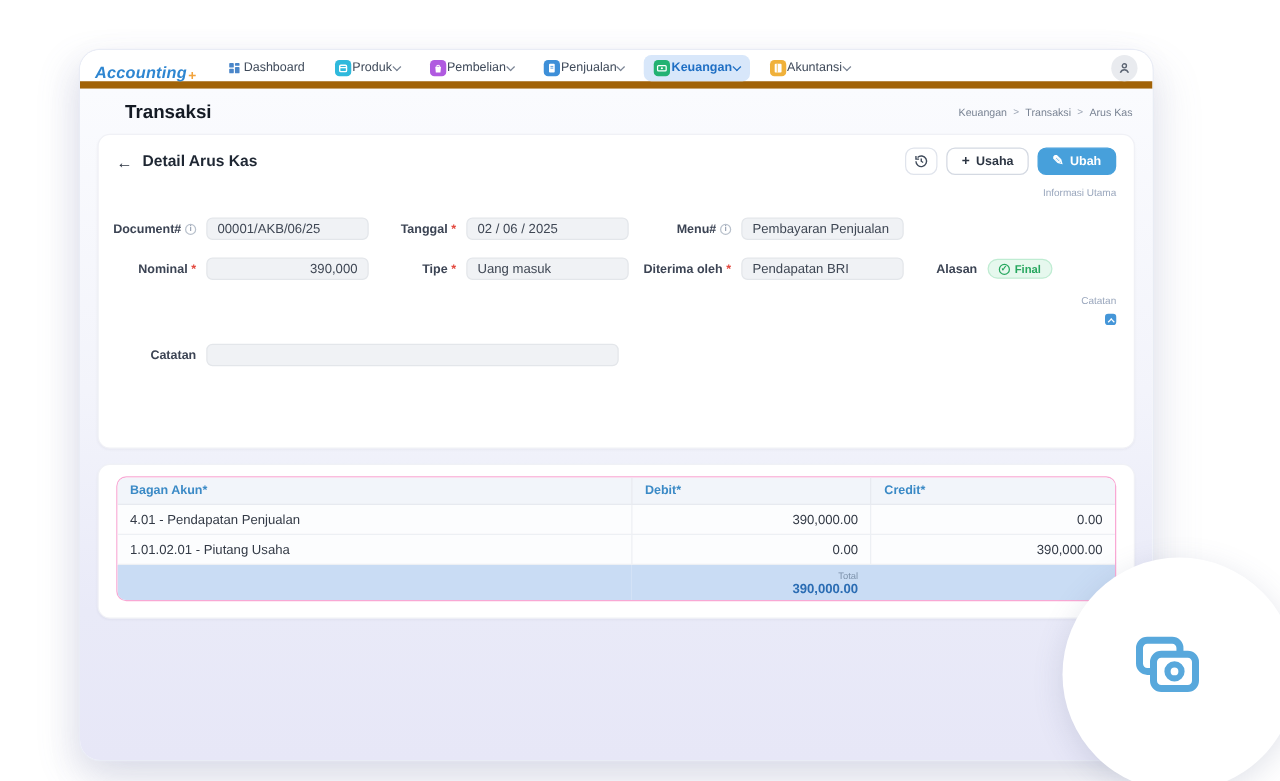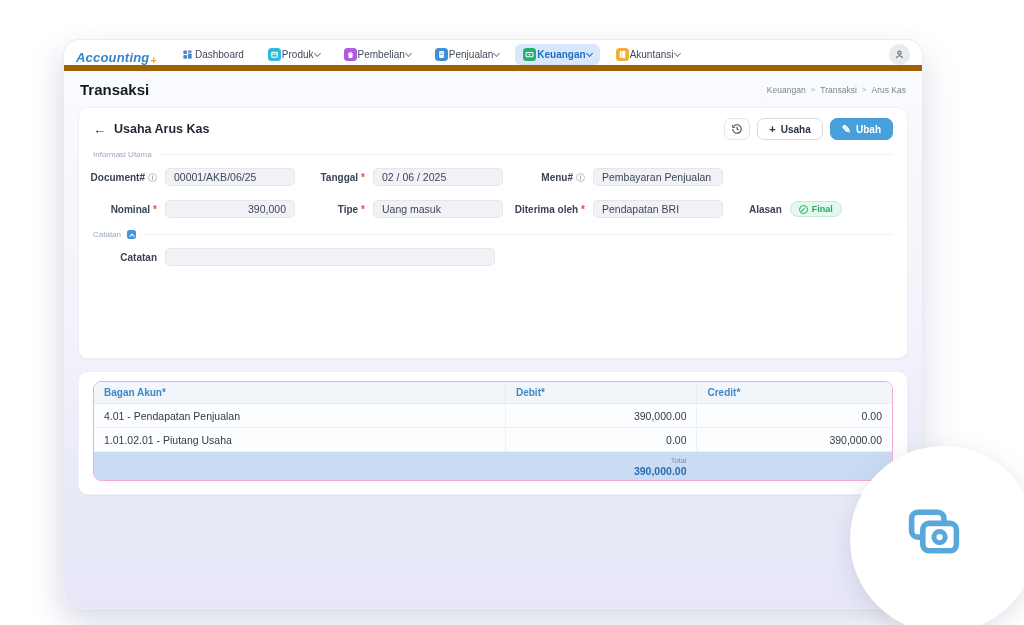--- a/index.html
+++ b/index.html
@@ -25,21 +25,21 @@
   .dash-ic { background:transparent; }
   .chev { width:5px; height:5px; border-right:1.4px solid #7a8494; border-bottom:1.4px solid #7a8494;
     transform:rotate(45deg); margin-top:-3px; flex:none; }
   .nav-item.active .chev { border-color:#1f6fc4; }
   .avatar { margin-left:auto; width:21px; height:21px; border-radius:50%; background:#e9ebef;
     display:flex; align-items:center; justify-content:center; cursor:pointer; }
 
   
   .content { height:537px; padding:0 14px;
     background:linear-gradient(180deg,#fafbfe 0%,#f3f4fb 45%,#e9eaf8 78%,#e7e7f7 100%); }
-  .page-head { display:flex; justify-content:space-between; align-items:center; padding:10px 2px 9px; }
+  .page-head { display:flex; justify-content:space-between; align-items:center; padding:10px 2px 9px;margin-left:20px; }
   .page-title { font-size:15px; font-weight:700; color:#141a24; }
   .breadcrumb { display:flex; align-items:center; gap:5px; font-size:8.5px; color:#7a8494; }
   .crumb { cursor:pointer; }
   .crumb-sep { font-size:8px; color:#9aa3b2; }
 
   .card { background:#fff; border:1px solid #f0f1f6; border-radius:10px;
     box-shadow:0 1px 2px rgba(16,24,40,.04); }
   .card1 { padding:10px 14px 16px; min-height:252px; }
   .card2 { margin-top:12px; padding:9px 14px 13px; }
 
@@ -48,21 +48,21 @@
   .card-title { font-size:12.5px; font-weight:700; color:#1f2733; }
   .head-actions { margin-left:auto; display:flex; align-items:center; gap:7px; }
   .icon-btn { width:26px; height:22px; border:1px solid #e0e4ec; border-radius:7px; background:#fff;
     display:flex; align-items:center; justify-content:center; cursor:pointer; }
   .btn { display:inline-flex; align-items:center; gap:5px; height:22px; padding:0 11px;
     border-radius:7px; font-size:10px; font-weight:700; cursor:pointer; }
   .btn-outline { background:#fff; border:1px solid #d4d9e2; color:#2b3442; }
   .btn-primary { background:#47a0db; border:1px solid #47a0db; color:#fff; }
   .btn .glyph { font-size:11px; line-height:1; }
 
-  .section-row { display:flex; align-items:center; gap:6px; margin:12px 0 9px; }
+  .section-row { display:flex; align-items:flex-end; gap:6px; margin:12px 0 9px;flex-direction:column; }
   .section-label { font-size:8px; color:#9aa7bd; white-space:nowrap; }
   .collapse-chip { width:9px; height:9px; background:#4596d8; border-radius:2.5px;
     display:inline-flex; align-items:center; justify-content:center; cursor:pointer; flex:none; }
   .collapse-chip i { width:4px; height:4px; border-left:1.2px solid #fff; border-top:1.2px solid #fff;
     transform:rotate(45deg) translate(1px,1px); display:block; }
   .section-line { flex:1; height:1px; background:#eef1f5; }
 
   .form-grid { display:grid; grid-template-columns:64px 130px 62px 130px 74px 130px 1fr;
     column-gap:8px; row-gap:14px; align-items:center; margin-bottom:4px; }
   .flabel { font-size:10px; font-weight:700; color:#3c4454; text-align:right; white-space:nowrap;
@@ -210,21 +210,21 @@
         <span class="crumb-sep">&gt;</span>
         <span class="crumb">Transaksi</span>
         <span class="crumb-sep">&gt;</span>
         <span class="crumb">Arus Kas</span>
       </div>
     </div>
 
     <div class="card card1">
       <div class="card-head">
         <span class="back">←</span>
-        <span class="card-title">Usaha Arus Kas</span>
+        <span class="card-title">Detail Arus Kas</span>
         <div class="head-actions">
           <div class="icon-btn">
             <svg width="12" height="12" viewBox="0 0 24 24" fill="none" stroke="#3f4a5a" stroke-width="2.2">
               <path d="M3.5 12a8.5 8.5 0 1 0 2.6-6.1"></path>
                 <path d="M3.5 3.5v5h5"></path>
                 <path d="M12 7.5V12l3 2"></path>
             </svg>
           </div>
           <button class="btn btn-outline">
             <span class="glyph">+</span>

